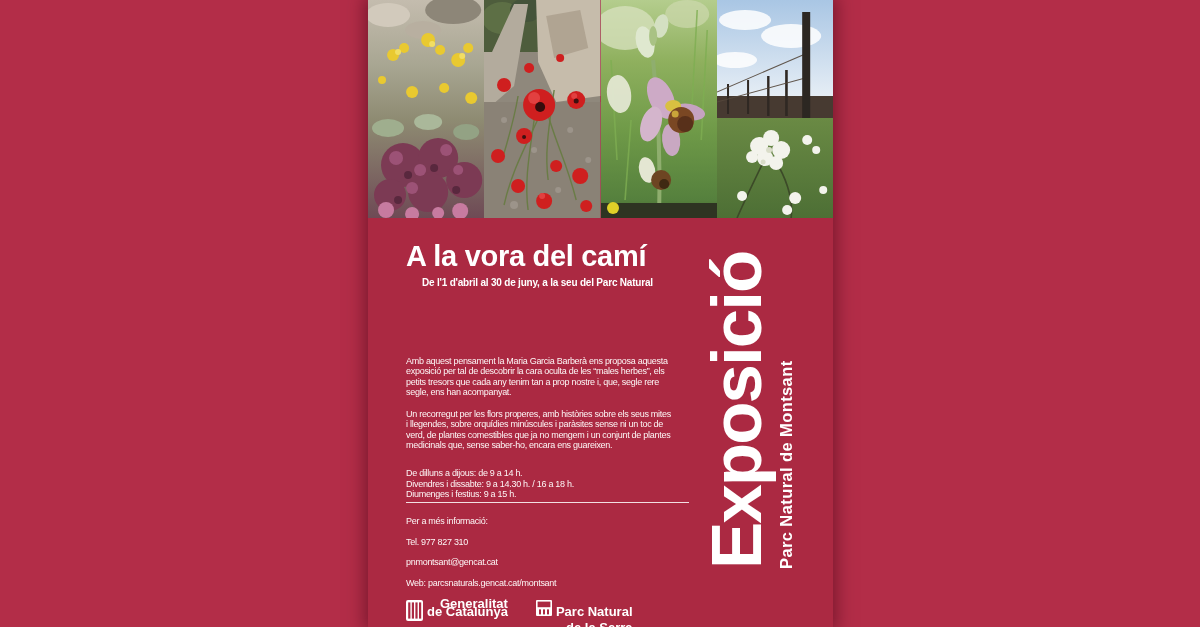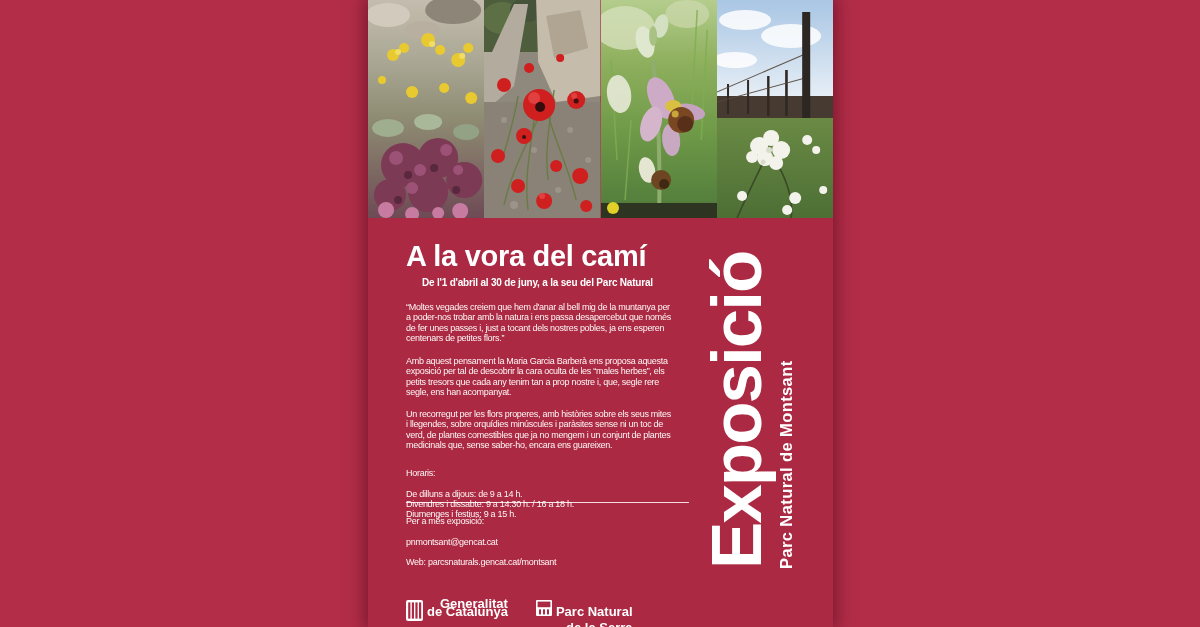--- a/index.html
+++ b/index.html
@@ -277,44 +277,40 @@
         <g fill="#d9dcc8">
             <circle cx="52" cy="150" r="3"></circle>
             <circle cx="46" cy="162" r="2.5"></circle>
           </g>
       </svg>
     </div>
 
     <div class="title">A la vora del camí</div>
     <div class="subtitle">De l'1 d'abril al 30 de juny, a la seu del Parc Natural</div>
 
-    <p class="body-text quote">“Moltes vegades creiem que hem d'anar al bell mig de la muntanya per
-a poder-nos trobar amb la natura i ens passa desapercebut que només
-de fer unes passes i, just a tocant dels nostres pobles, ja ens esperen
-centenars de petites flors.”</p>
     <p class="body-text para3">Un recorregut per les flors properes, amb històries sobre els seus mites
 i llegendes, sobre orquídies minúscules i paràsites sense ni un toc de
 verd, de plantes comestibles que ja no mengem i un conjunt de plantes
 medicinals que, sense saber-ho, encara ens guareixen.</p>
     <p class="body-text para2">Amb aquest pensament la Maria Garcia Barberà ens proposa aquesta
 exposició per tal de descobrir la cara oculta de les “males herbes”, els
 petits tresors que cada any tenim tan a prop nostre i, que, segle rere
 segle, ens han acompanyat.</p>
 
     <div class="body-text schedule">
-      <div class="sched-heading">Horaris:</div>
       <div>De dilluns a dijous: de 9 a 14 h.
 Divendres i dissabte: 9 a 14.30 h. / 16 a 18 h.
 Diumenges i festius: 9 a 15 h.</div>
     </div>
 
     <div class="divider"></div>
 
     <div class="body-text info">
-      <div>Per a més exposició:</div>
+      <div>Per a més informació:</div>
+      <div>Tel. 977 827 310</div>
       <div>pnmontsant@gencat.cat</div>
       <div>Web: parcsnaturals.gencat.cat/montsant</div>
     </div>
 
     <div class="vert-big">Exposició</div>
     <div class="vert-small">Parc Natural de Montsant</div>
 
     <div class="footer">
       <div class="logo-block">
         <svg width="17" height="21" viewBox="0 0 17 21">

